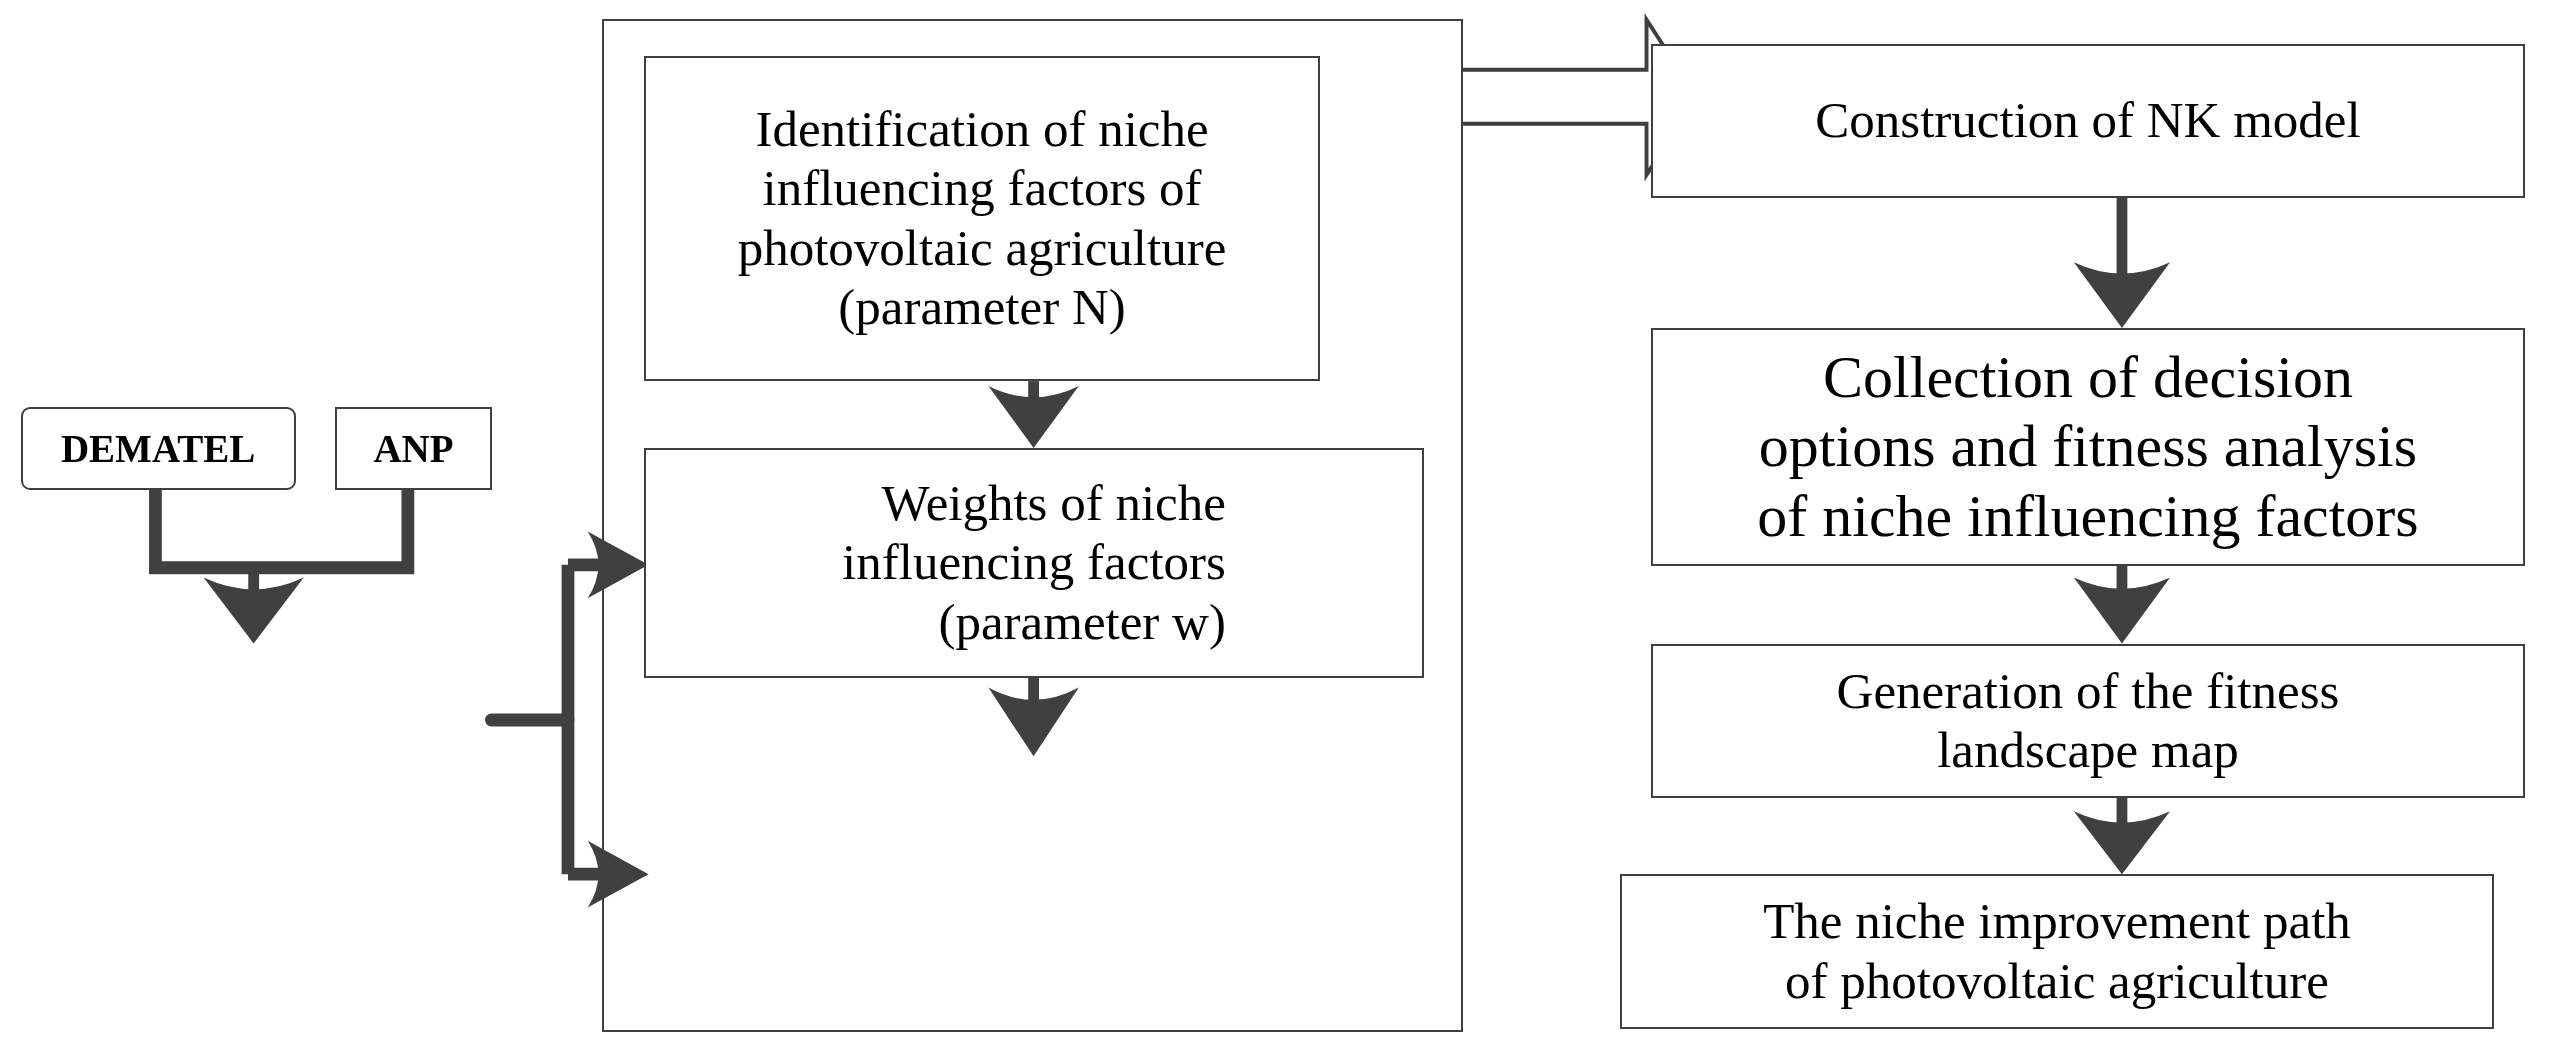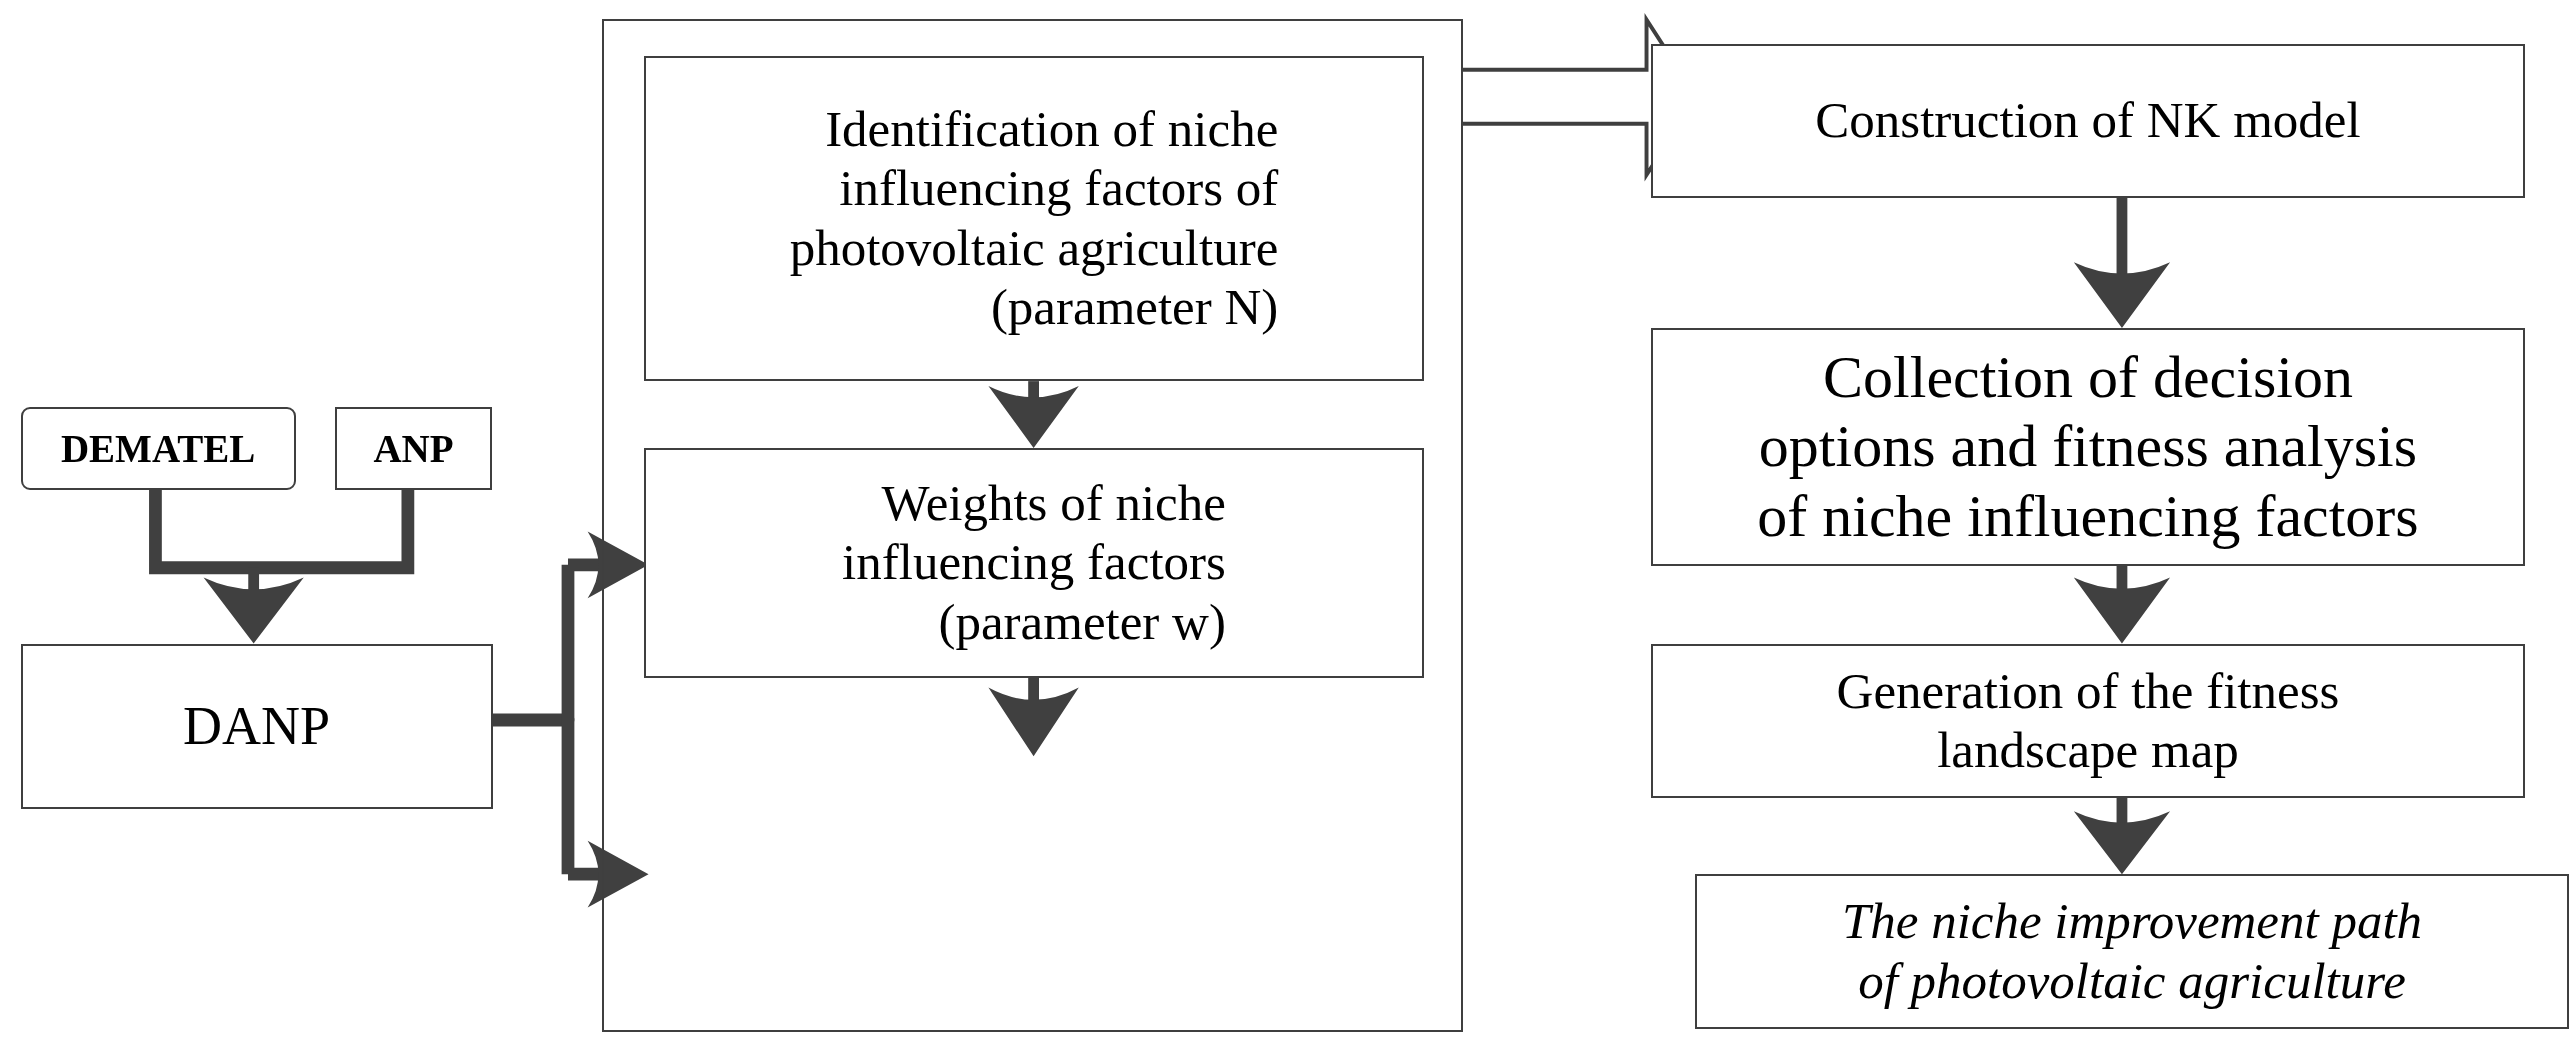--- a/index.html
+++ b/index.html
@@ -48,28 +48,28 @@
     border: 2.9px solid #3f3f3f;
     background: transparent;
   }
   
   #box-dematel { left: 20.6px;  top: 407px; width: 275px; height: 83px;  font-size: 39px; font-weight: bold; border-radius: 9px; }
   #box-anp     { left: 335px; top: 407px; width: 157px; height: 83px;  font-size: 39px; font-weight: bold; }
   #box-danp    { left: 20.6px;  top: 644px; width: 472px; height: 165px; font-size: 54px; }
 
   #frame-danp-stage { left: 602px; top: 18.7px; width: 861px; height: 1013px; }
 
-  #box-identification { left: 644px; top: 56px;  width: 780px; height: 325px; font-size: 51px; text-align: right; }
+  #box-identification { left: 644px; top: 56px;  width: 676px; height: 325px; font-size: 51px; }
   #box-weights        { left: 644px; top: 448px; width: 780px; height: 230px; font-size: 51px; text-align: right; }
   #box-correlation    { left: 644px; top: 756px; width: 780px; height: 238px; font-size: 51px; }
 
   #box-nk-model   { left: 1651px; top: 19.6px;  width: 874px; height: 154px; font-size: 51px; margin-top: 24px; }
   #box-collection { left: 1651px; top: 328px; width: 874px; height: 238px; font-size: 60px; }
   #box-landscape  { left: 1651px; top: 644px; width: 874px; height: 154px; font-size: 51px; }
-  #box-path       { left: 1695px; top: 874px; width: 874px; height: 155px; font-size: 51px; font-style: italic; }
+  #box-path       { left: 1620px; top: 874px; width: 874px; height: 155px; font-size: 51px; }
 </style>
 </head>
 <body>
 
 <div id="canvas">
 
   <svg id="svg-layer" viewBox="0 0 2622 1072" xmlns="http://www.w3.org/2000/svg">
 
     <g>
       <path d="M158,498 L158,578 L415,578 L415,498" fill="none" stroke="#404040" stroke-width="13" stroke-linecap="butt" stroke-linejoin="miter"></path>
@@ -117,23 +117,20 @@
   </svg>
 
   <div class="node" id="box-dematel">
     <span class="txt">DEMATEL</span>
   </div>
 
   <div class="node" id="box-anp">
     <span class="txt">ANP</span>
   </div>
 
-  <div class="node" id="box-danp">
-    <span class="txt">DANP</span>
-  </div>
 
   <div class="group-frame" id="frame-danp-stage"></div>
 
   <div class="node" id="box-identification">
     <span class="txt">Identification of  niche
 influencing factors of
 photovoltaic agriculture
 (parameter N)</span>
   </div>
 

